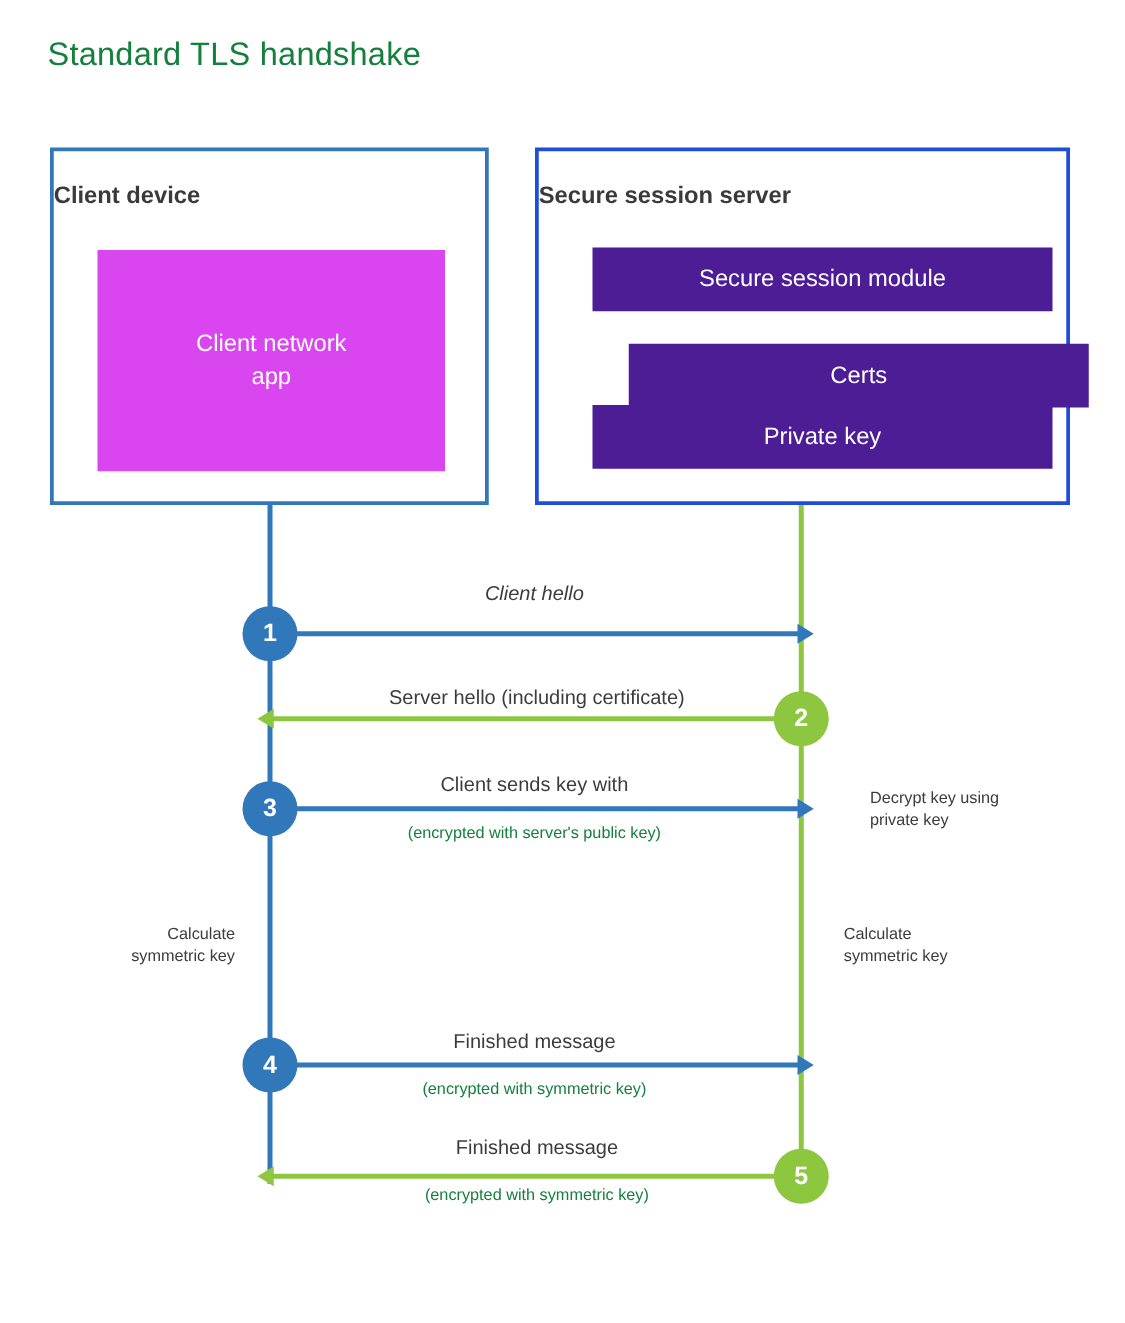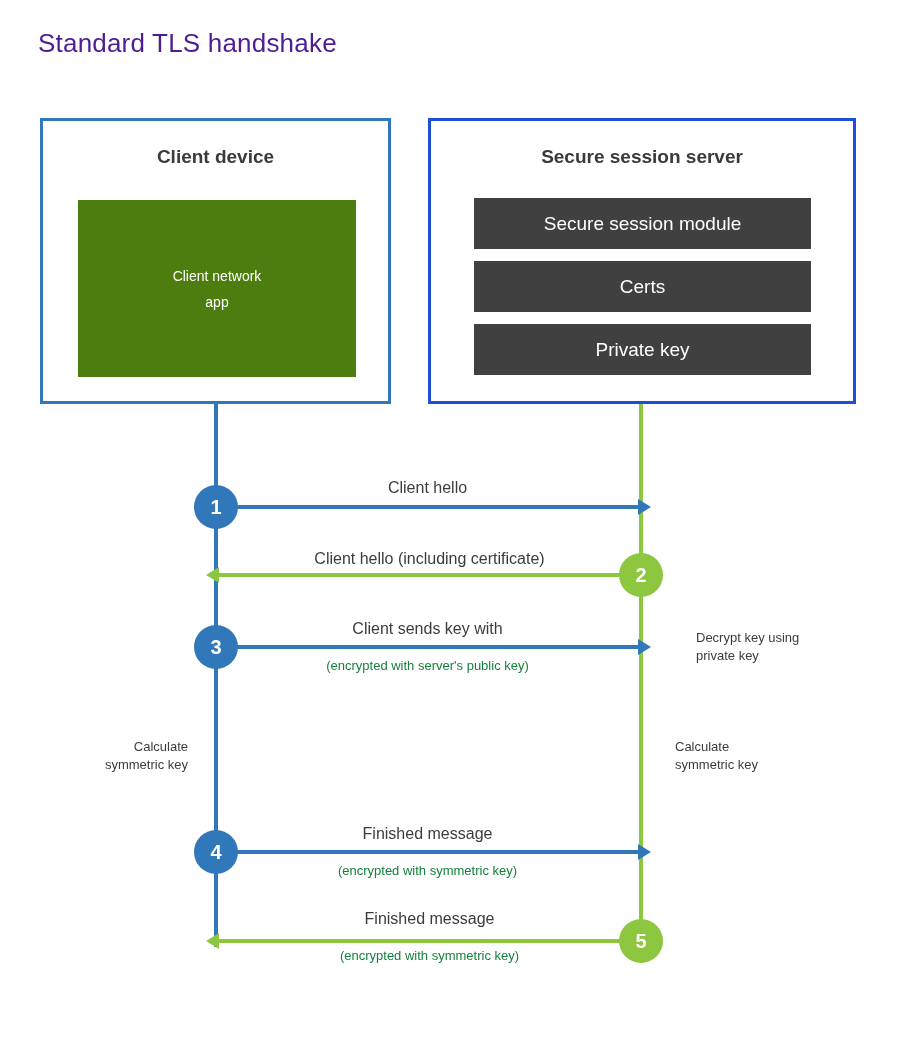--- a/index.html
+++ b/index.html
@@ -22,21 +22,21 @@
     height: 1058px;
   }
 
   
   #diagram-title {
     position: absolute;
     left: 38px;
     top: 28px;
     font-size: 26px;
     font-weight: 400;
-    color: #4c1d95;
+    color: #15803d;
     letter-spacing: 0.2px;
     white-space: nowrap;
   }
 
   
   .party-box {
     position: absolute;
     background: #ffffff;
     box-sizing: border-box;
   }
@@ -52,57 +52,57 @@
     top: 118px;
     width: 428px;
     height: 286px;
     border: 3px solid #1d4ed8;
   }
   .party-title {
     position: absolute;
     left: 0;
     right: 0;
     top: 25px;
-    text-align: center;
+    text-align: left;
     font-size: 19px;
     font-weight: 700;
     color: #3a3a3a;
   }
 
   
   #client-network-app-block {
     position: absolute;
     left: 35px;
     top: 79px;
     width: 278px;
     height: 177px;
-    background: #4d7c0f;
+    background: #d946ef;
     color: #ffffff;
-    font-size: 14px;
+    font-size: 19px;
     line-height: 26px;
     display: flex;
     align-items: center;
     justify-content: center;
     text-align: center;
   }
   .server-bar {
     position: absolute;
     left: 43px;
-    width: 337px;
+    width: 368px;
     height: 51px;
-    background: #404040;
+    background: #4c1d95;
     color: #ffffff;
     font-size: 19px;
     display: flex;
     align-items: center;
     justify-content: center;
     text-align: center;
   }
   #server-bar-0 { top: 77px; }
-  #server-bar-1 { top: 140px; }
+  #server-bar-1 { top: 154px; margin-left: 29px; }
   #server-bar-2 { top: 203px; }
 
   
   .lifeline {
     position: absolute;
     width: 4px;
   }
   #client-lifeline {
     left: 214px;
     top: 404px;
@@ -175,21 +175,21 @@
     color: #3c3c3c;
     white-space: nowrap;
   }
   .msg-sublabel {
     position: absolute;
     text-align: center;
     font-size: 13px;
     color: #15803d;
     white-space: nowrap;
   }
-  #label-1      { left: 216px; top: 479px; width: 423px; }
+  #label-1      { left: 216px; top: 467px; width: 423px; font-style: italic; }
   #label-2      { left: 218px; top: 550px; width: 423px; }
   #label-3      { left: 216px; top: 620px; width: 423px; }
   #sublabel-3   { left: 216px; top: 658px; width: 423px; }
   #label-4      { left: 216px; top: 825px; width: 423px; }
   #sublabel-4   { left: 216px; top: 863px; width: 423px; }
   #label-5      { left: 218px; top: 910px; width: 423px; }
   #sublabel-5   { left: 218px; top: 948px; width: 423px; }
 
   
   .side-note {
@@ -244,21 +244,21 @@
 
   <div class="lifeline" id="client-lifeline"></div>
   <div class="lifeline" id="server-lifeline"></div>
 
   <div class="msg-label" id="label-1">Client hello</div>
   <div class="msg-arrow blue" id="arrow-1">
       <span class="head"></span>
     </div>
   <div class="step-circle blue" id="circle-1">1</div>
 
-  <div class="msg-label" id="label-2">Client hello (including certificate)</div>
+  <div class="msg-label" id="label-2">Server hello (including certificate)</div>
   <div class="msg-arrow green" id="arrow-2">
       <span class="head"></span>
     </div>
   <div class="step-circle green" id="circle-2">2</div>
 
   <div class="msg-label" id="label-3">Client sends key with</div>
   <div class="msg-arrow blue" id="arrow-3">
       <span class="head"></span>
     </div>
   <div class="msg-sublabel" id="sublabel-3">(encrypted with server's public key)</div>

